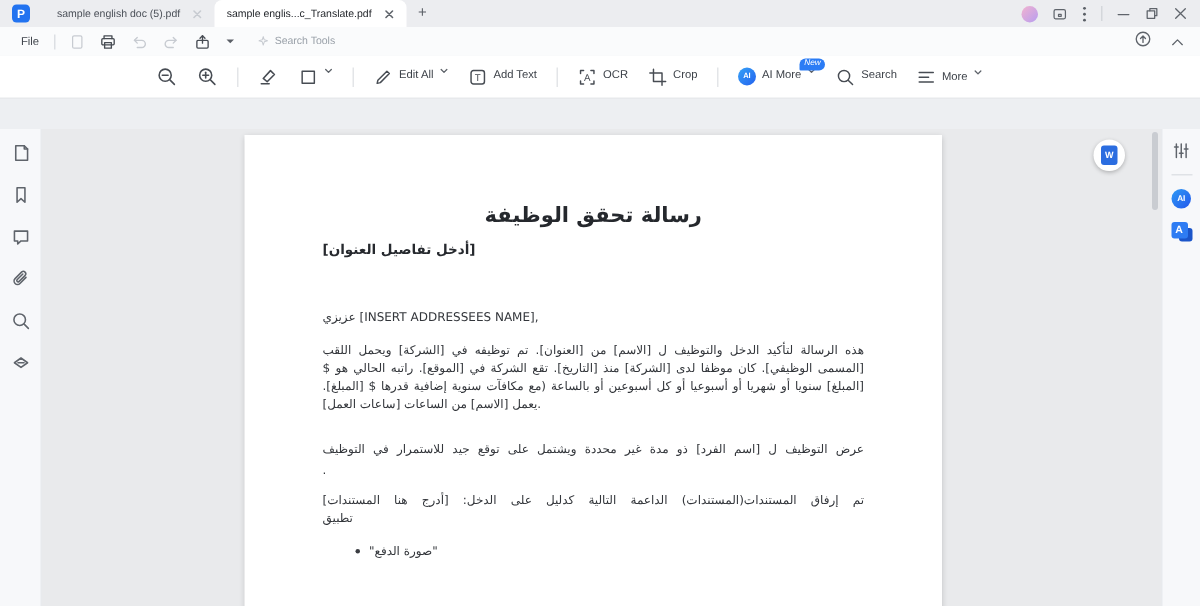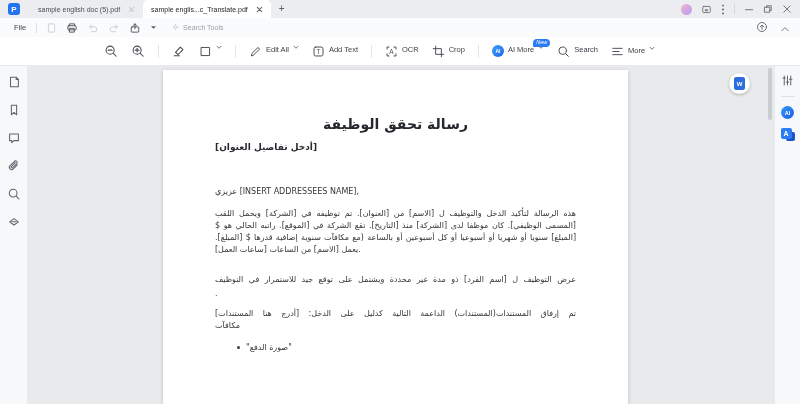--- a/index.html
+++ b/index.html
@@ -40,21 +40,21 @@
   .tool { display:flex; align-items:flex-start; gap:4px; font-size:7.5px; color:#3c4148; }
   .tool svg { display:block; }
   .caret svg { display:block; }
   .ai-circle { width:12px; height:12px; border-radius:50%; background:linear-gradient(135deg,#37a3f7,#2361ee);
                color:#fff; font-size:5px; font-weight:bold; display:flex; align-items:center; justify-content:center; }
   .ai-tools { position:relative; }
   .ai-badge { position:absolute; top:-6px; right:-6px; background:#2b7cf5; color:#fff; font-size:5.5px;
               font-style:italic; padding:1px 3px; border-radius:5px 5px 5px 1px; line-height:1; }
 
   
-  .main { flex:1; display:flex; min-height:0; }
+  .main { flex:1; display:flex; min-height:0;margin-top:20px; }
   .left-rail { width:28px; background:#f7f8fa; border-right:1px solid #e8eaed; display:flex; flex-direction:column;
                align-items:center; padding-top:9px; gap:14px; }
   .right-rail { width:26px; background:#f7f8fa; border-left:1px solid #e8eaed; display:flex; flex-direction:column;
                 align-items:center; padding-top:8px; gap:9px; }
   .rail-divider { width:14px; height:1px; background:#dfe2e6; }
   .rail-ic { display:flex; }
   .ai-circle-lg { width:13px; height:13px; border-radius:50%; background:linear-gradient(135deg,#2f9bf5,#2257ec);
                   color:#fff; font-size:5.5px; font-weight:bold; display:flex; align-items:center; justify-content:center; }
   .translate-ic { position:relative; width:14px; height:13px; }
   .translate-ic .bg2 { position:absolute; right:0; bottom:0; width:9px; height:9px; background:#1b55c9; border-radius:2px; }
@@ -357,21 +357,21 @@
 
     <div class="canvas">
       <div class="page">
         <div class="doc-title">رسالة تحقق الوظيفة</div>
         <div class="ph-line second">[أدخل تفاصيل العنوان]</div>
         <div class="salutation">عزيزي [INSERT ADDRESSEES NAME],</div>
         <div class="para p1">هذه الرسالة لتأكيد الدخل والتوظيف ل [الاسم] من [العنوان]. تم توظيفه في [الشركة] ويحمل اللقب [المسمى الوظيفي]. كان موظفا لدى [الشركة] منذ [التاريخ]. تقع الشركة في [الموقع]. راتبه الحالي هو $ [المبلغ] سنويا أو شهريا أو أسبوعيا أو كل أسبوعين أو بالساعة (مع مكافآت سنوية إضافية قدرها $ [المبلغ]. يعمل [الاسم] من الساعات [ساعات العمل].</div>
         <div class="para p2 single">عرض التوظيف ل [اسم الفرد] ذو مدة غير محددة ويشتمل على توقع جيد للاستمرار في التوظيف</div>
         <div class="period-line">.</div>
         <div class="para p3 single">تم إرفاق المستندات(المستندات) الداعمة التالية كدليل على الدخل: [أدرج هنا المستندات]</div>
-        <div class="wrap-word">مكافآت</div>
+        <div class="wrap-word">تطبيق</div>
         <div class="bullets">
           <div class="bullet-row">
             <span class="bullet-dot"></span>
             <span>"صورة الدفع"</span>
           </div>
 
         </div>
       </div>
 
       <div class="float-word-btn">

